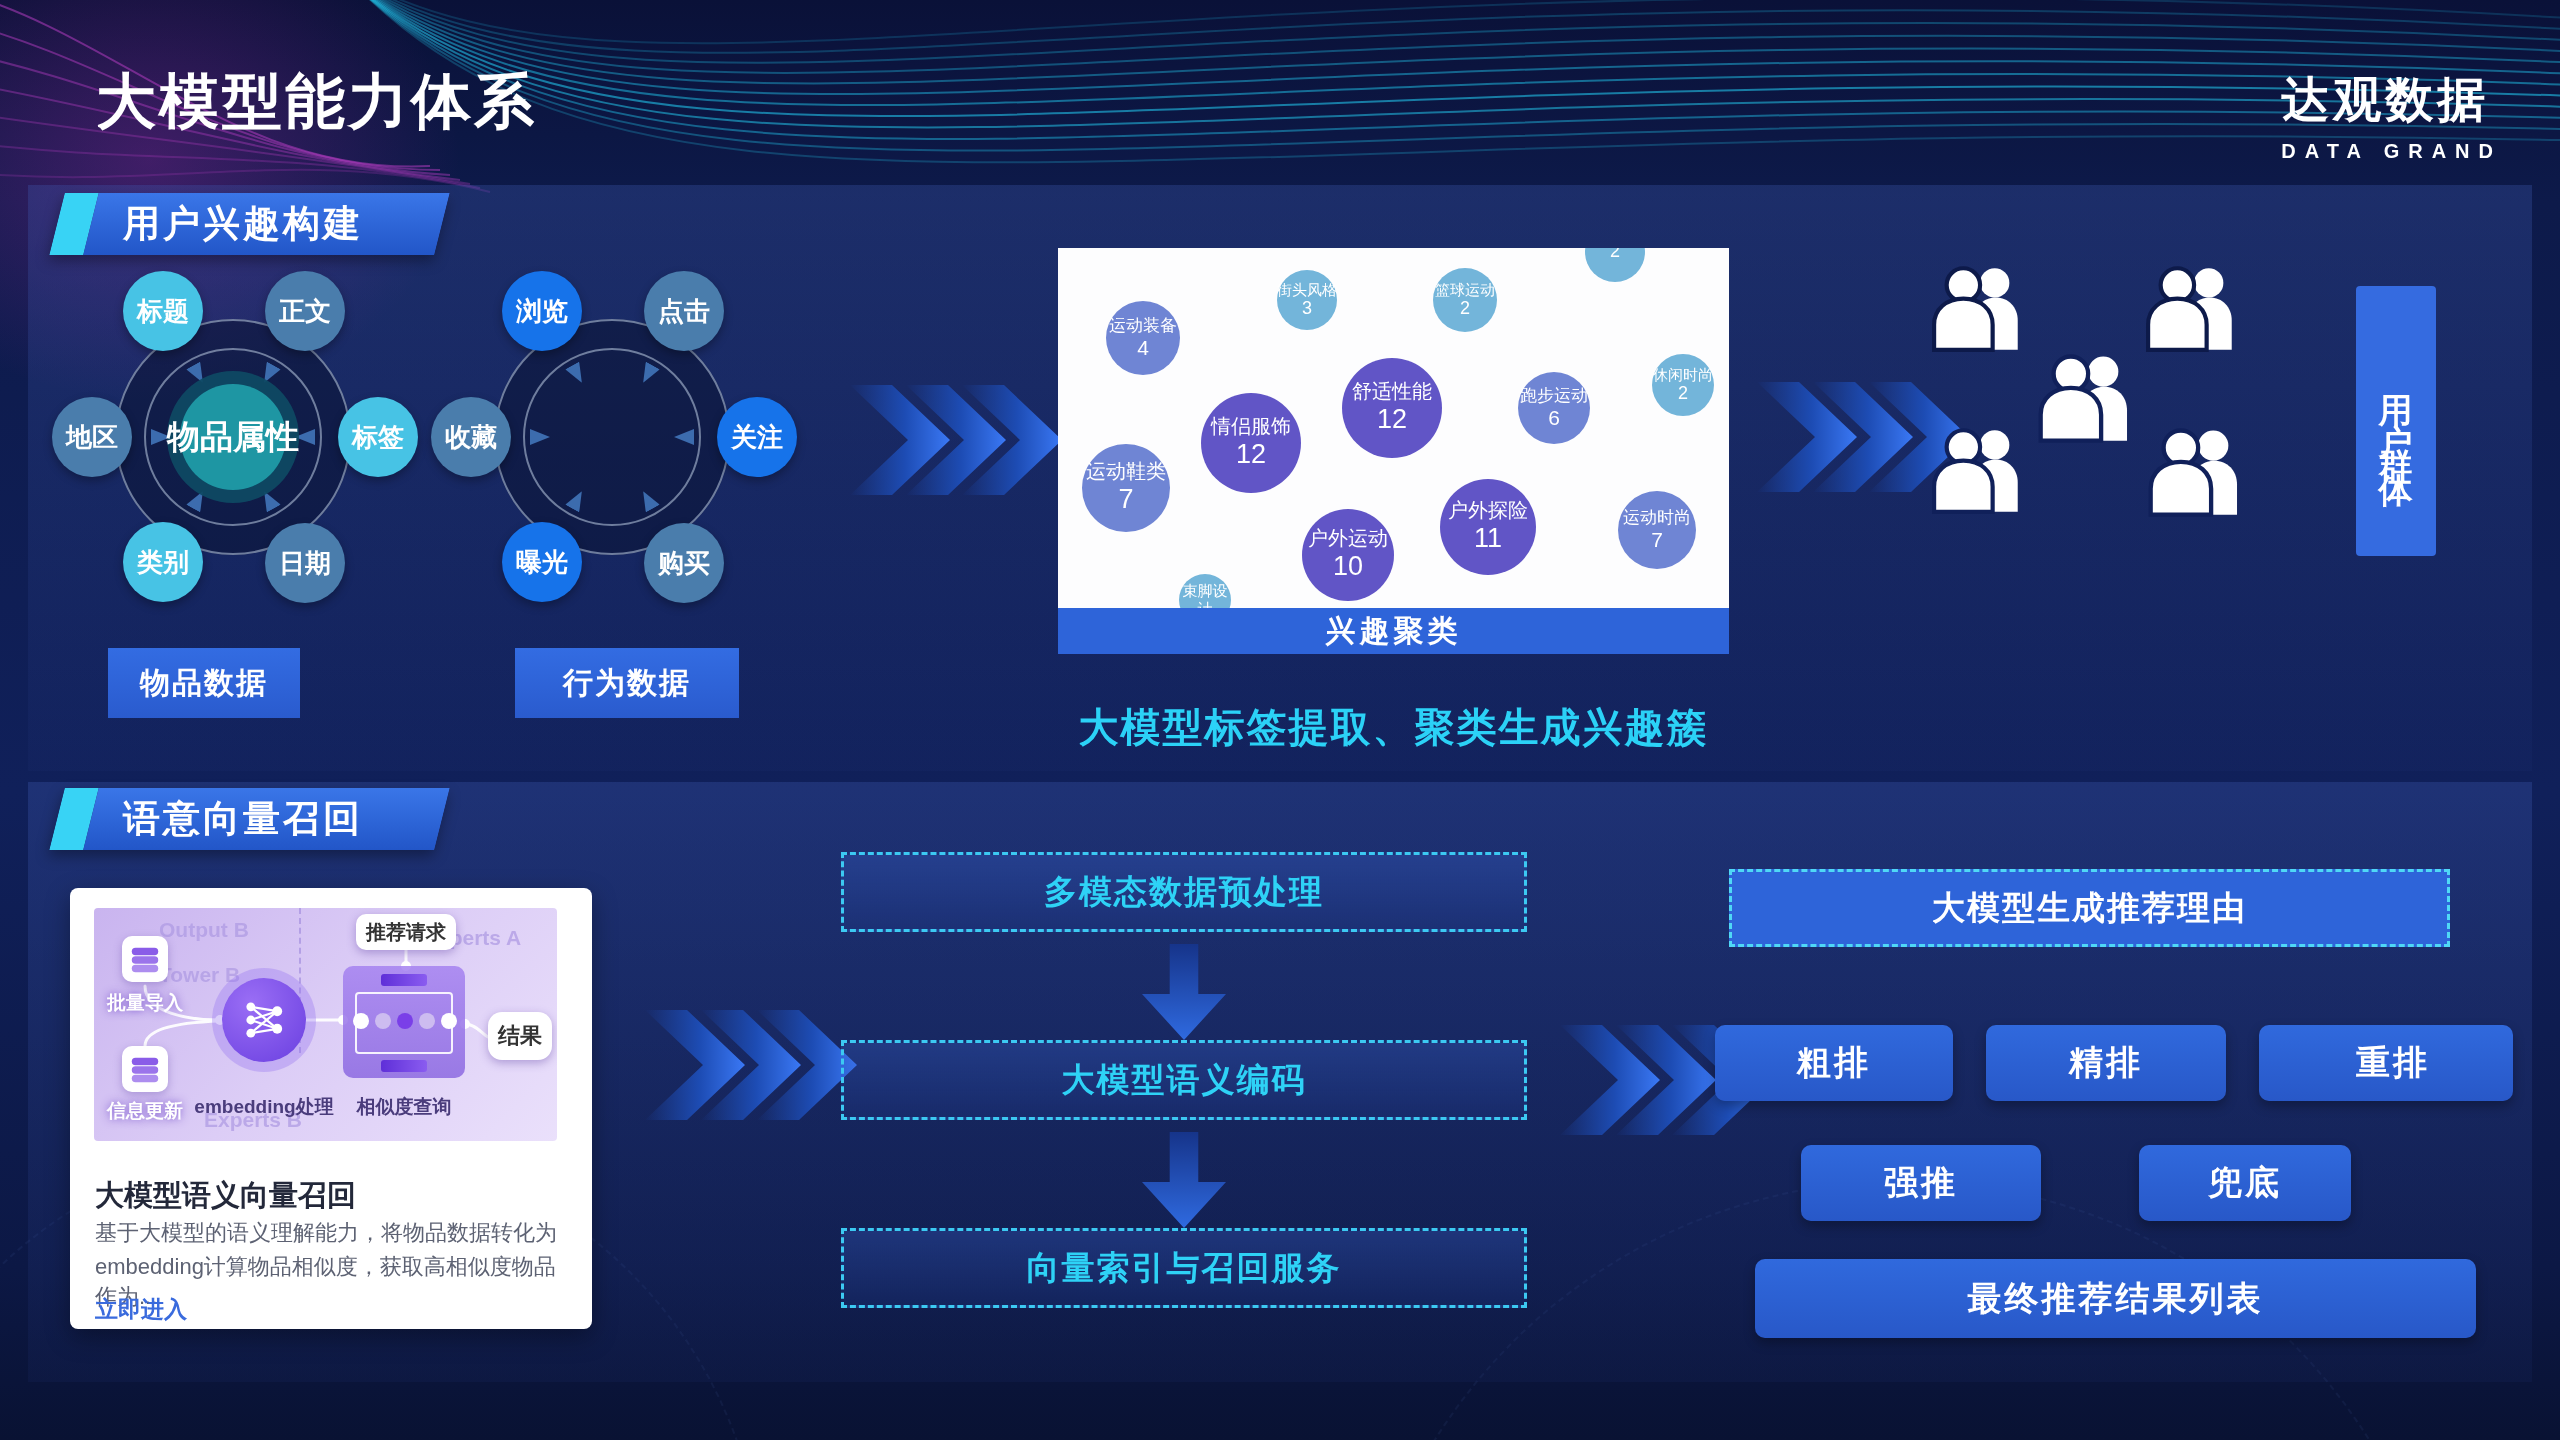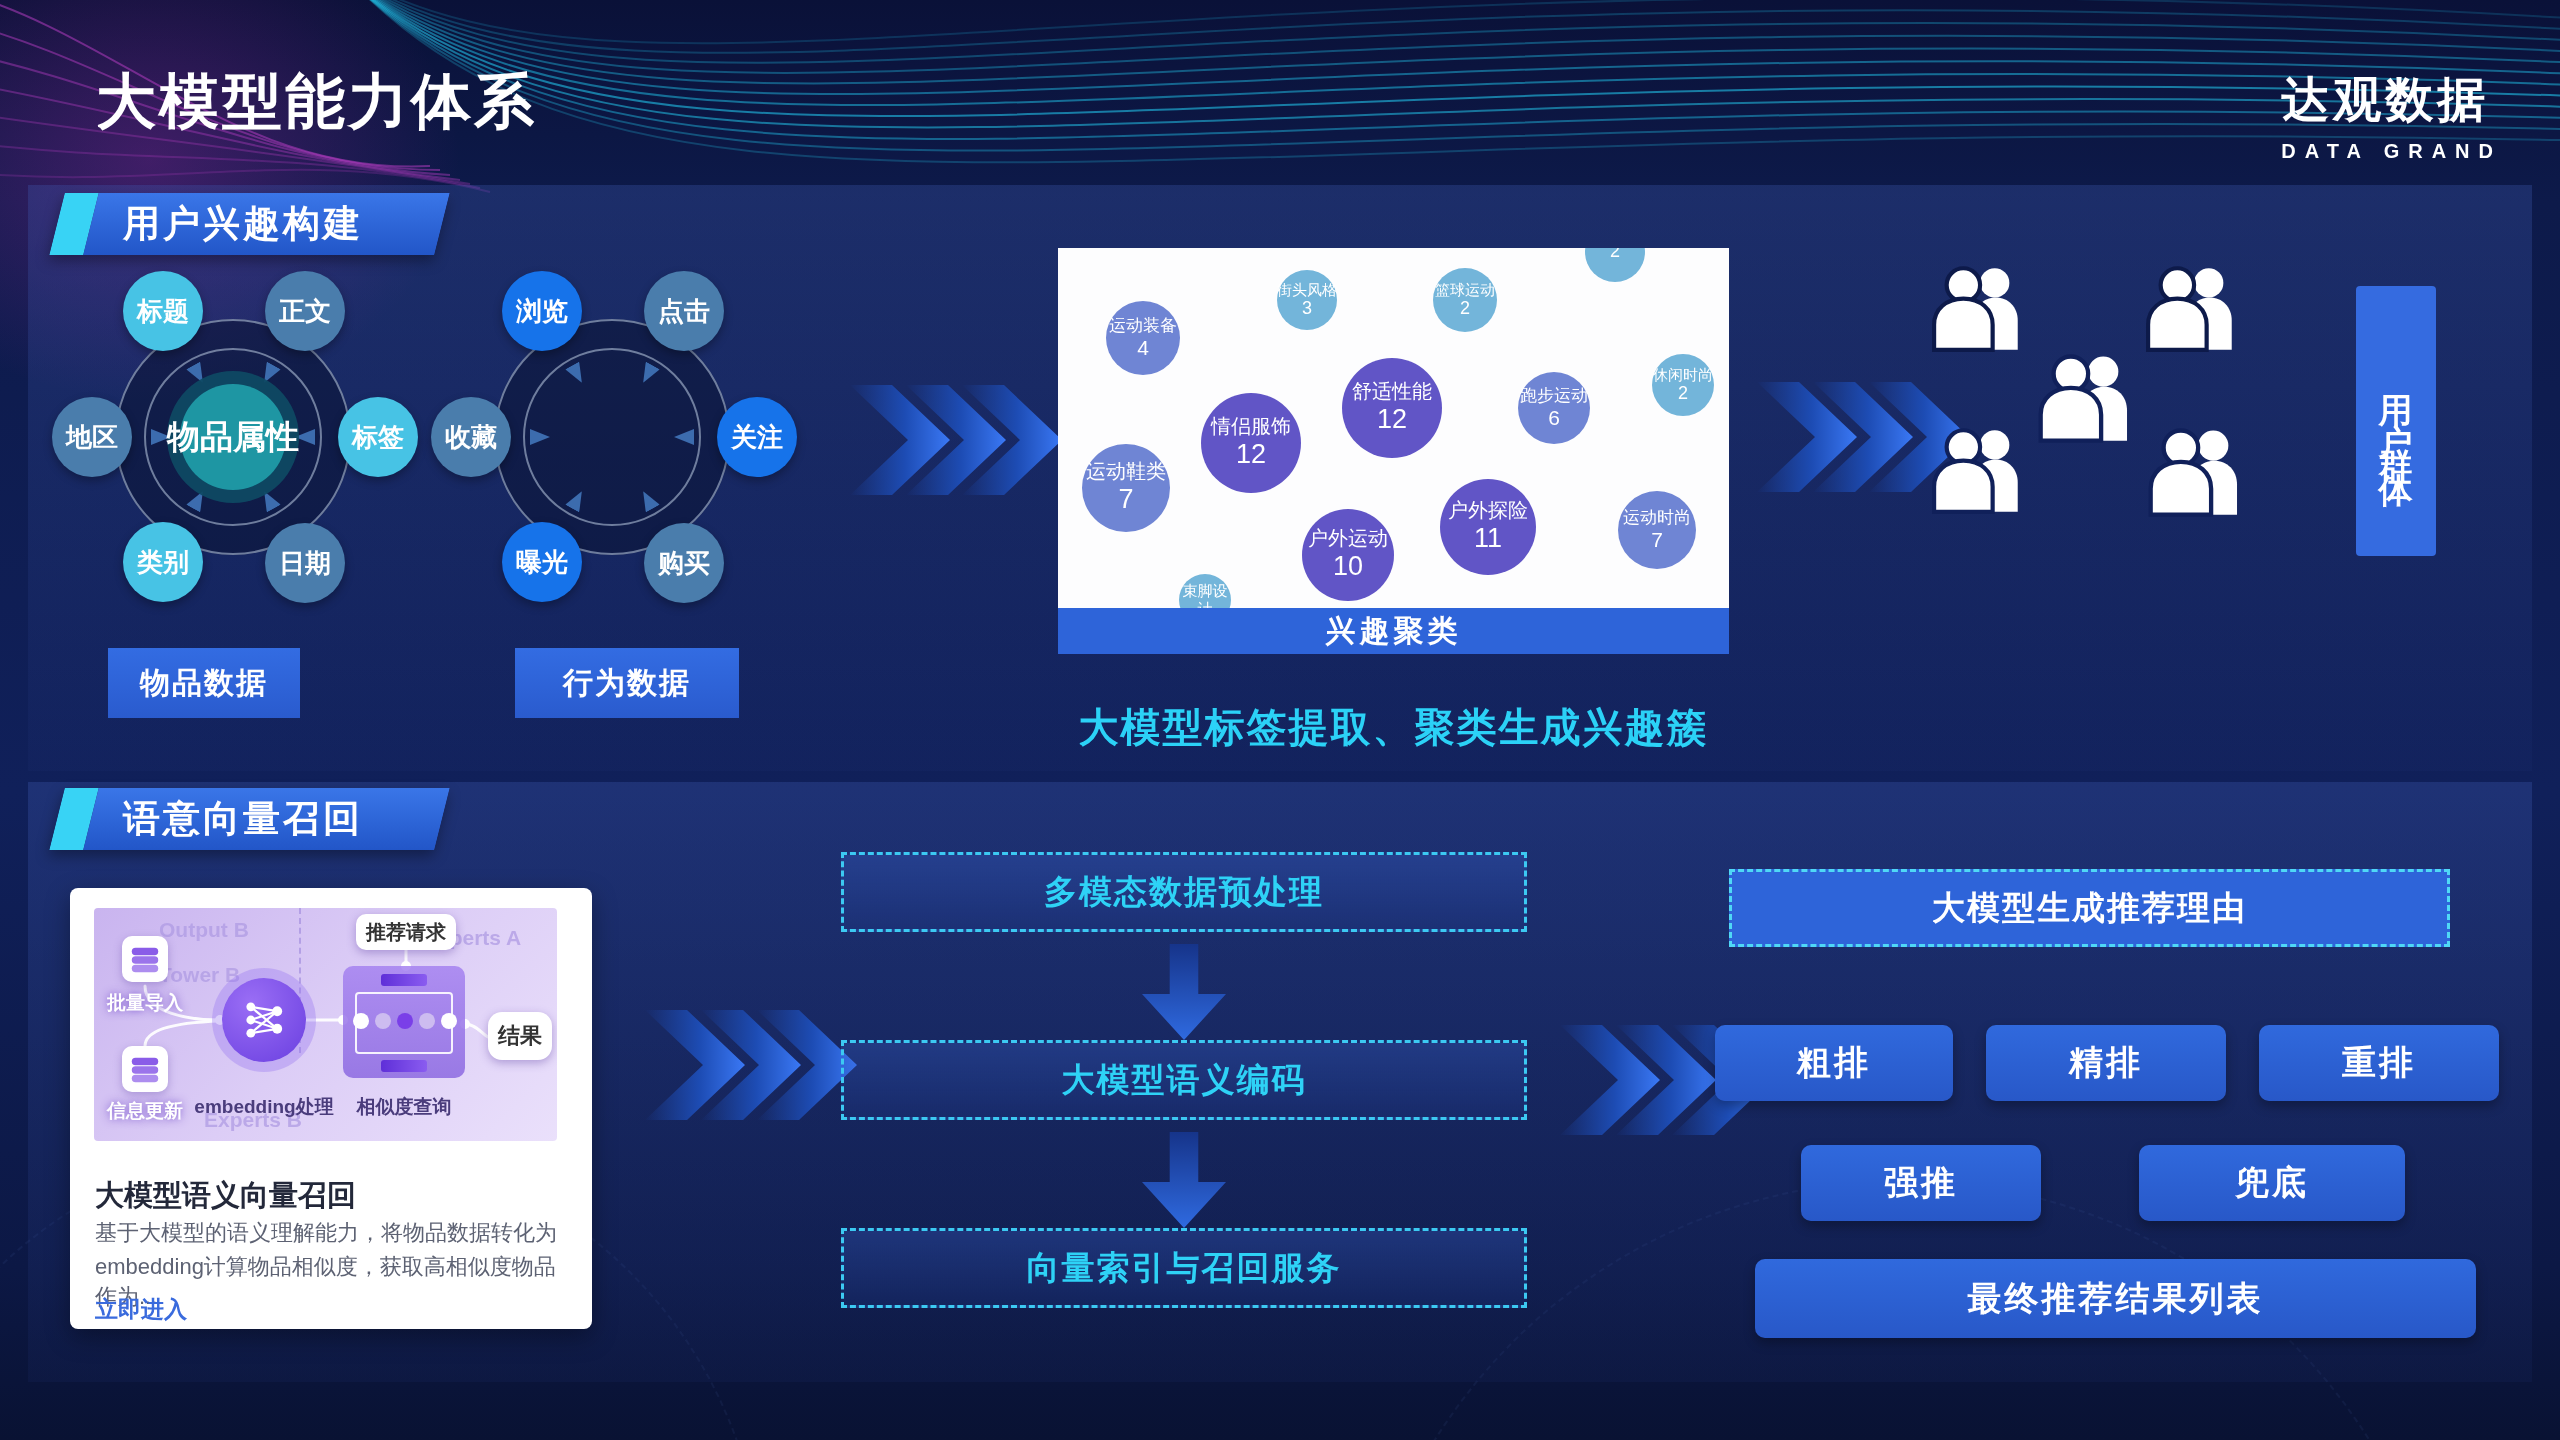--- a/index.html
+++ b/index.html
@@ -482,18 +482,18 @@
 
   <div class="abs chevrons" style="left:1560px;top:1025px;">
     <div class="chev"></div>
     <div class="chev"></div>
     <div class="chev"></div>
   </div>
 
   <div class="abs" id="reason-box">大模型生成推荐理由</div>
   <div class="abs btn" style="left:1715px;top:1025px;width:238px;height:76px;">粗排</div>
   <div class="abs btn" style="left:1986px;top:1025px;width:240px;height:76px;">精排</div>
-  <div class="abs btn" style="left:2259px;top:1025px;width:240px;height:76px;">重排</div>
+  <div class="abs btn" style="left:2259px;top:1025px;width:240px;height:76px;padding-left:14px;">重排</div>
   <div class="abs btn" style="left:1801px;top:1145px;width:240px;height:76px;">强推</div>
-  <div class="abs btn" style="left:2139px;top:1145px;width:266px;height:76px;">兜底</div>
+  <div class="abs btn" style="left:2139px;top:1145px;width:212px;height:76px;">兜底</div>
   <div class="abs btn" style="left:1755px;top:1259px;width:721px;height:79px;">最终推荐结果列表</div>
 
 </div>
 
 </body></html>

